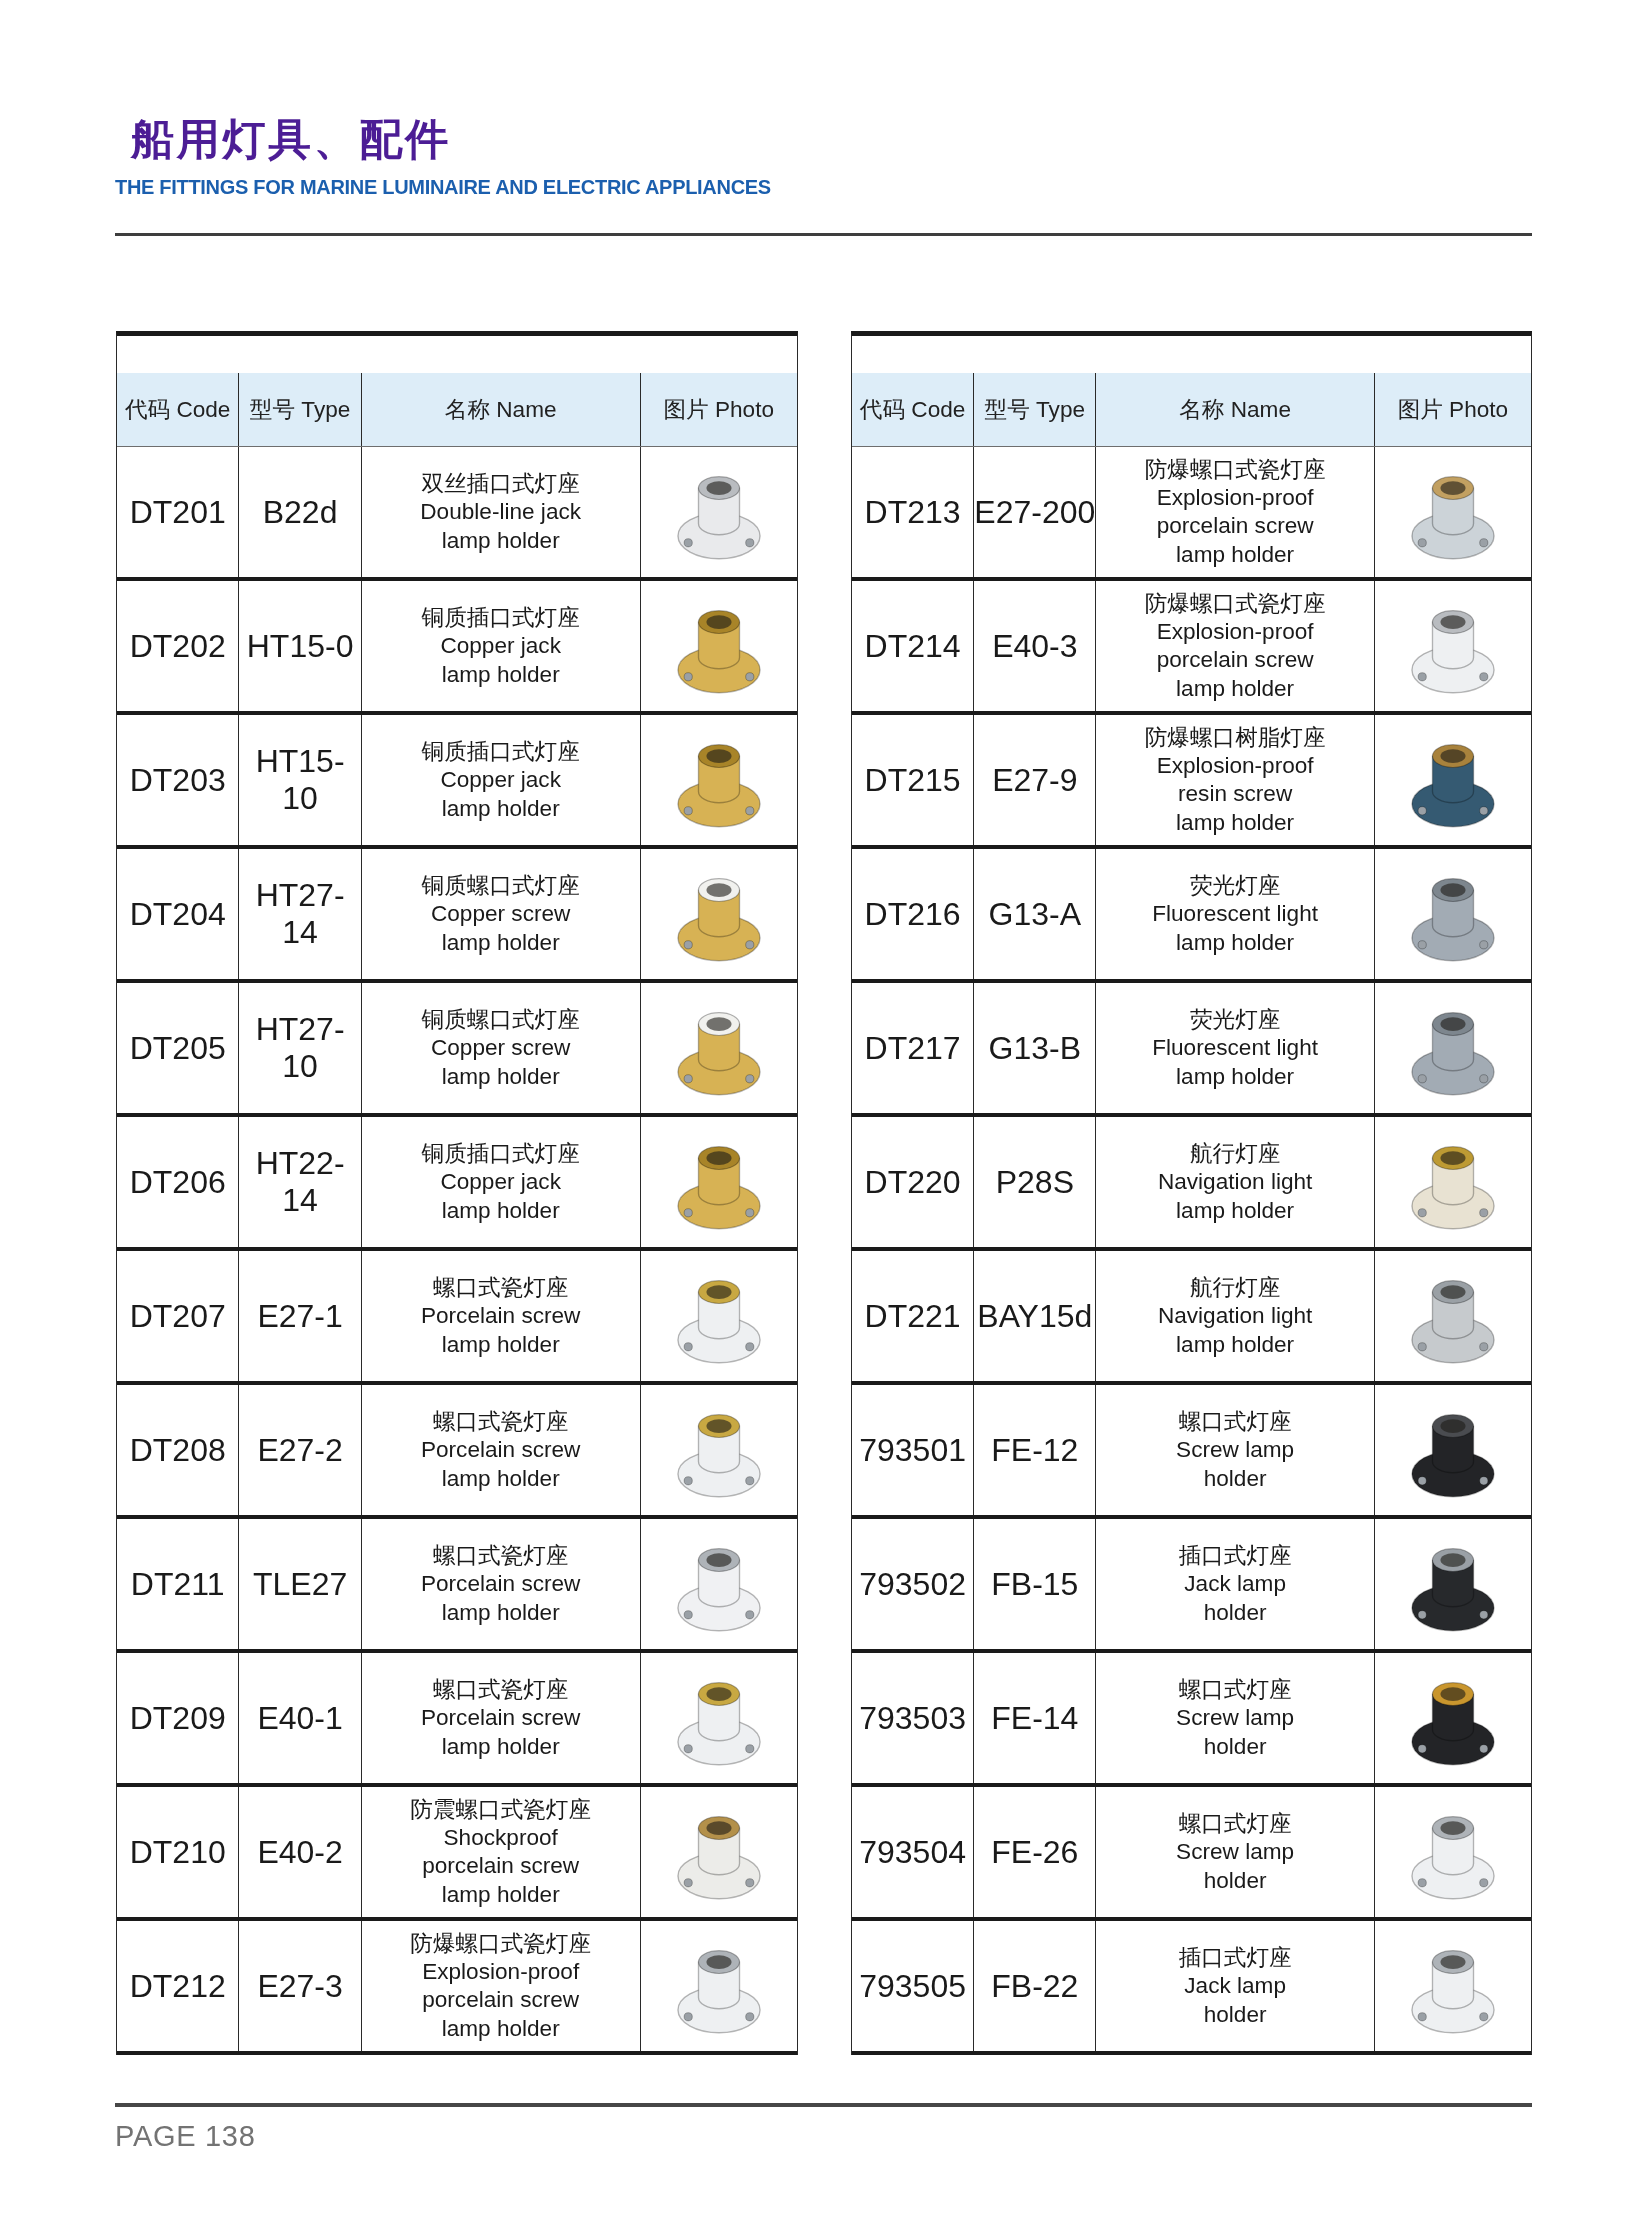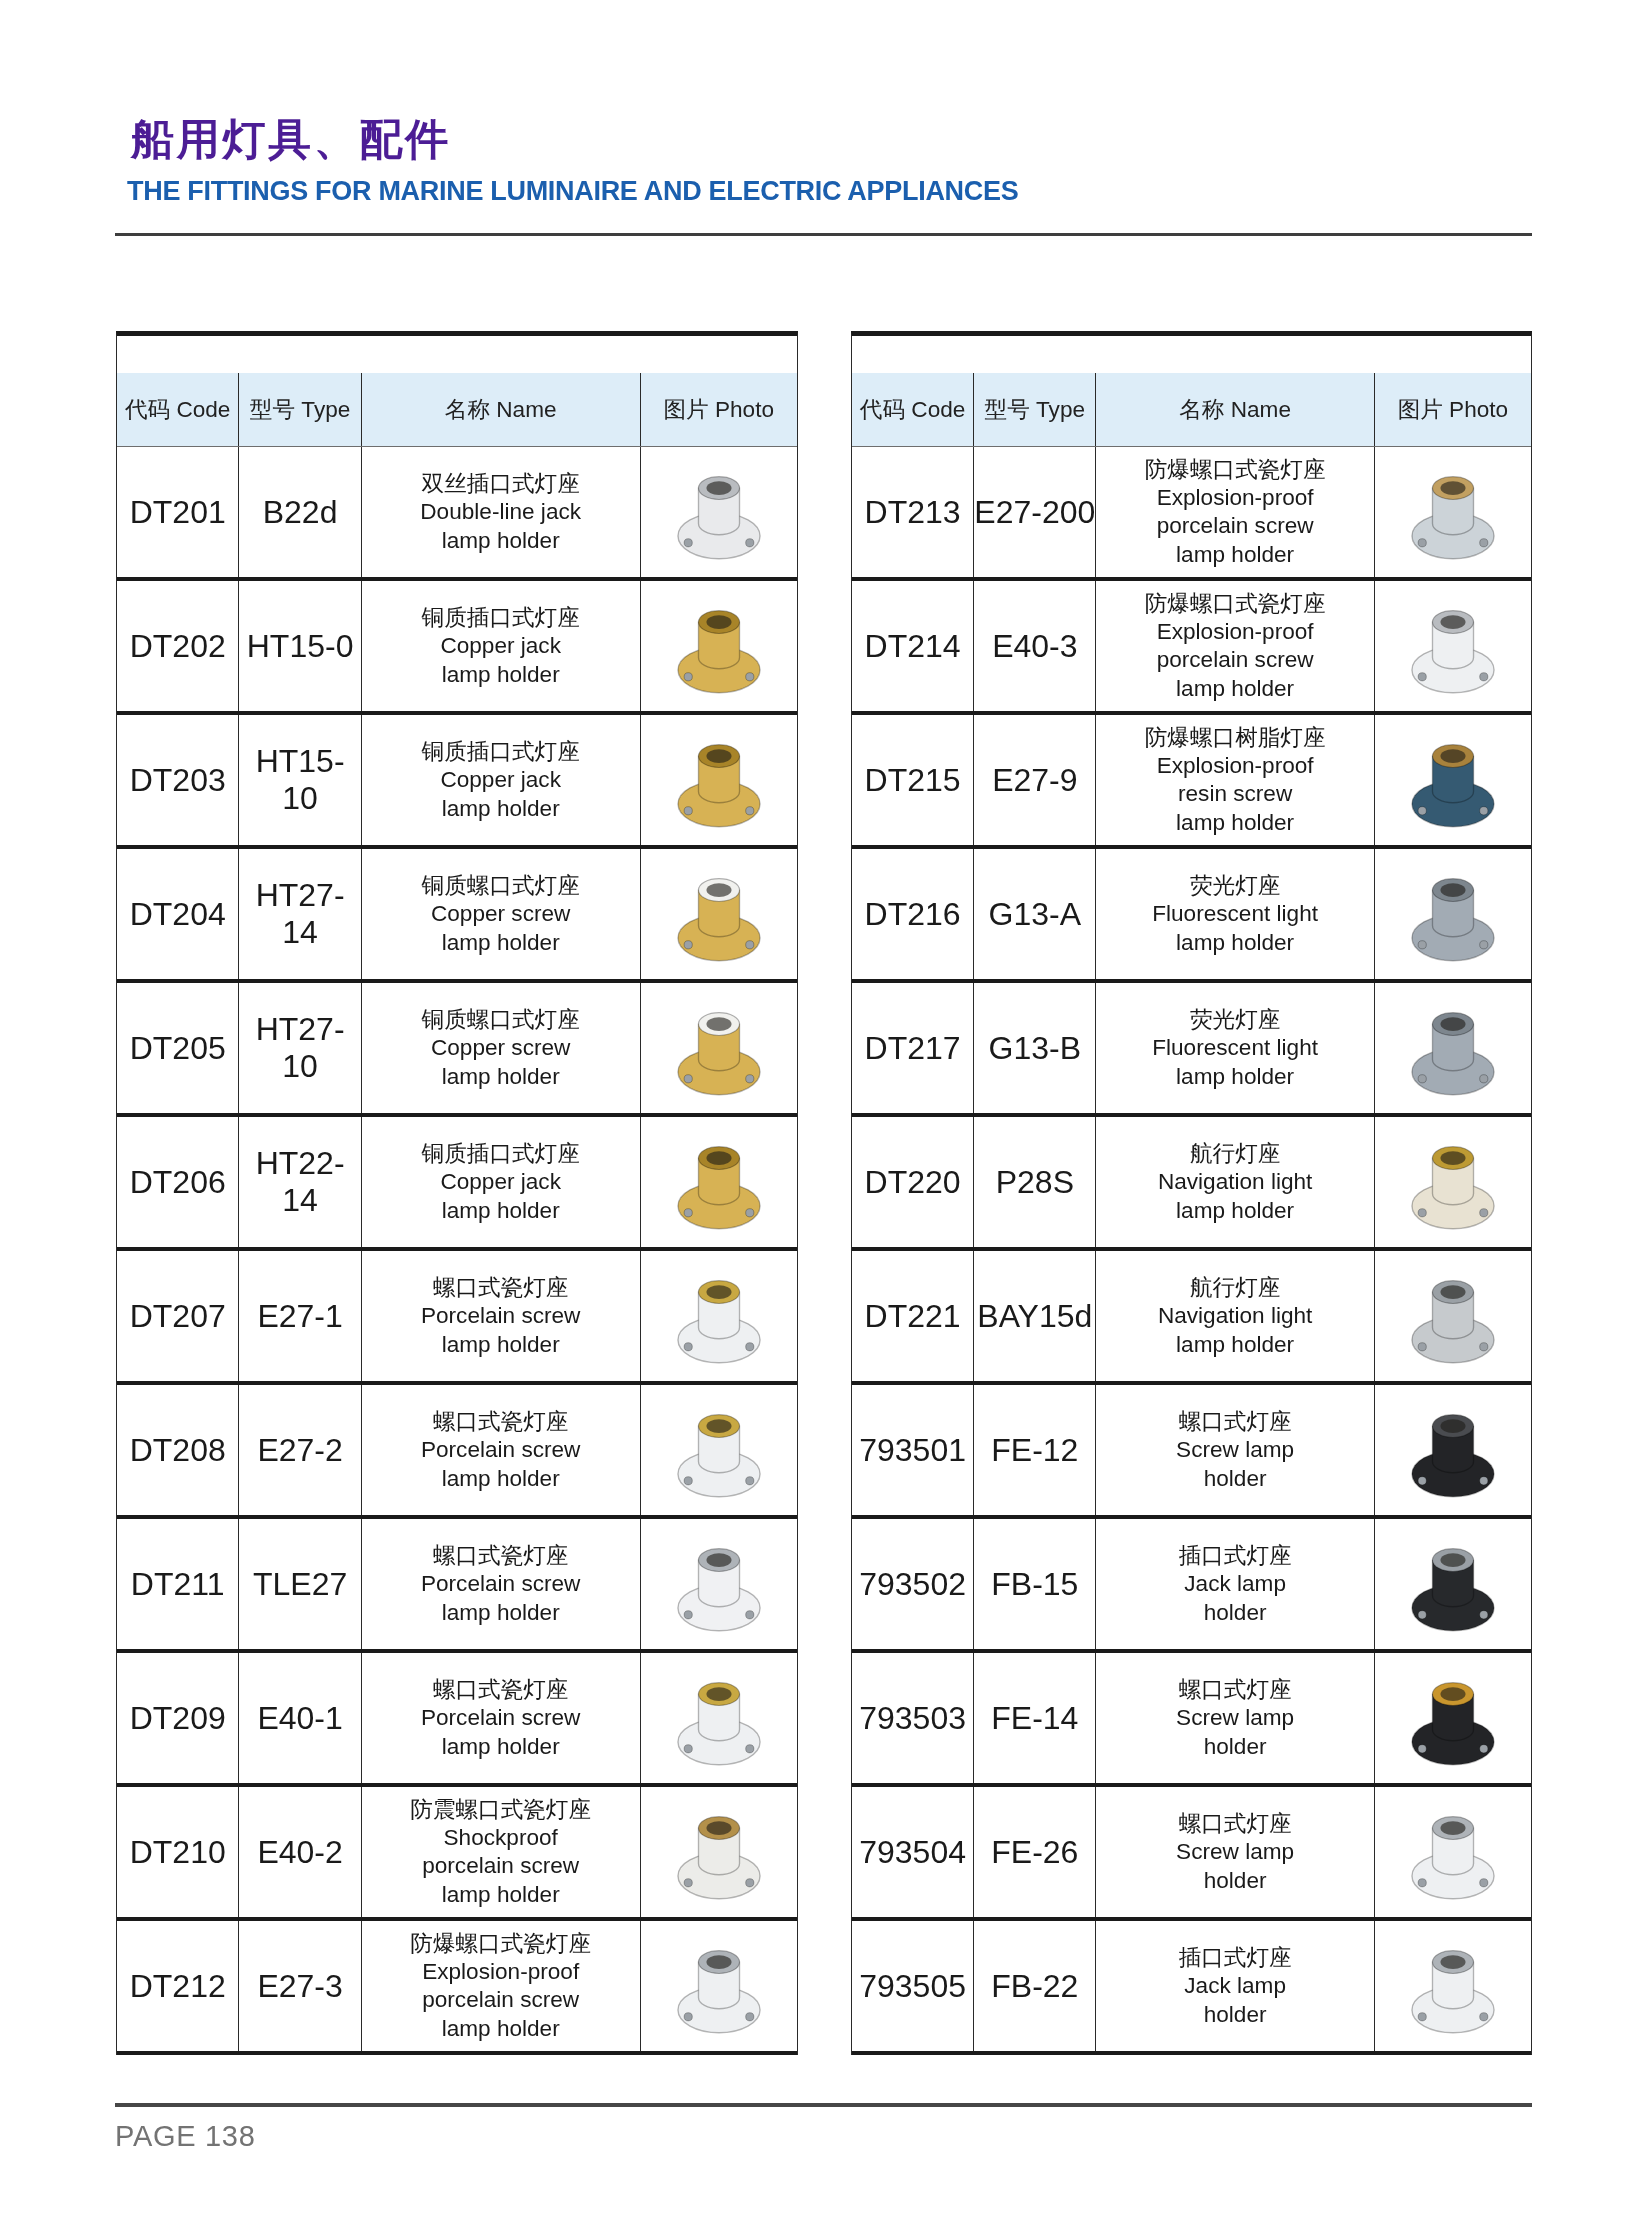--- a/index.html
+++ b/index.html
@@ -11,23 +11,22 @@
     overflow:hidden;
   }
   
   .title-cn{
     position:absolute;left:115px;top:100px;
     margin:16px;font-size:43px;line-height:1.1;font-weight:600;
     letter-spacing:2.7px;color:#4c1d95;
   }
   .title-en{
     position:absolute;left:115px;top:176px;
-    font-size:27px;font-weight:600;letter-spacing:-0.3px;color:#1b5fae;
+    font-size:20px;font-weight:600;letter-spacing:-0.3px;color:#1b5fae;
     white-space:nowrap;
-    margin-left:12px;
   }
   .rule{position:absolute;left:115px;width:1417px;background:#3e3e3e;}
   .rule.top-rule{top:233px;height:3.3px;}
   .rule.footer-rule{top:2103px;height:4px;background:#474747;}
   .page-number{
     position:absolute;left:115px;top:2120px;
     font-size:29px;letter-spacing:0.7px;color:#737373;
   }
   
   .table{

